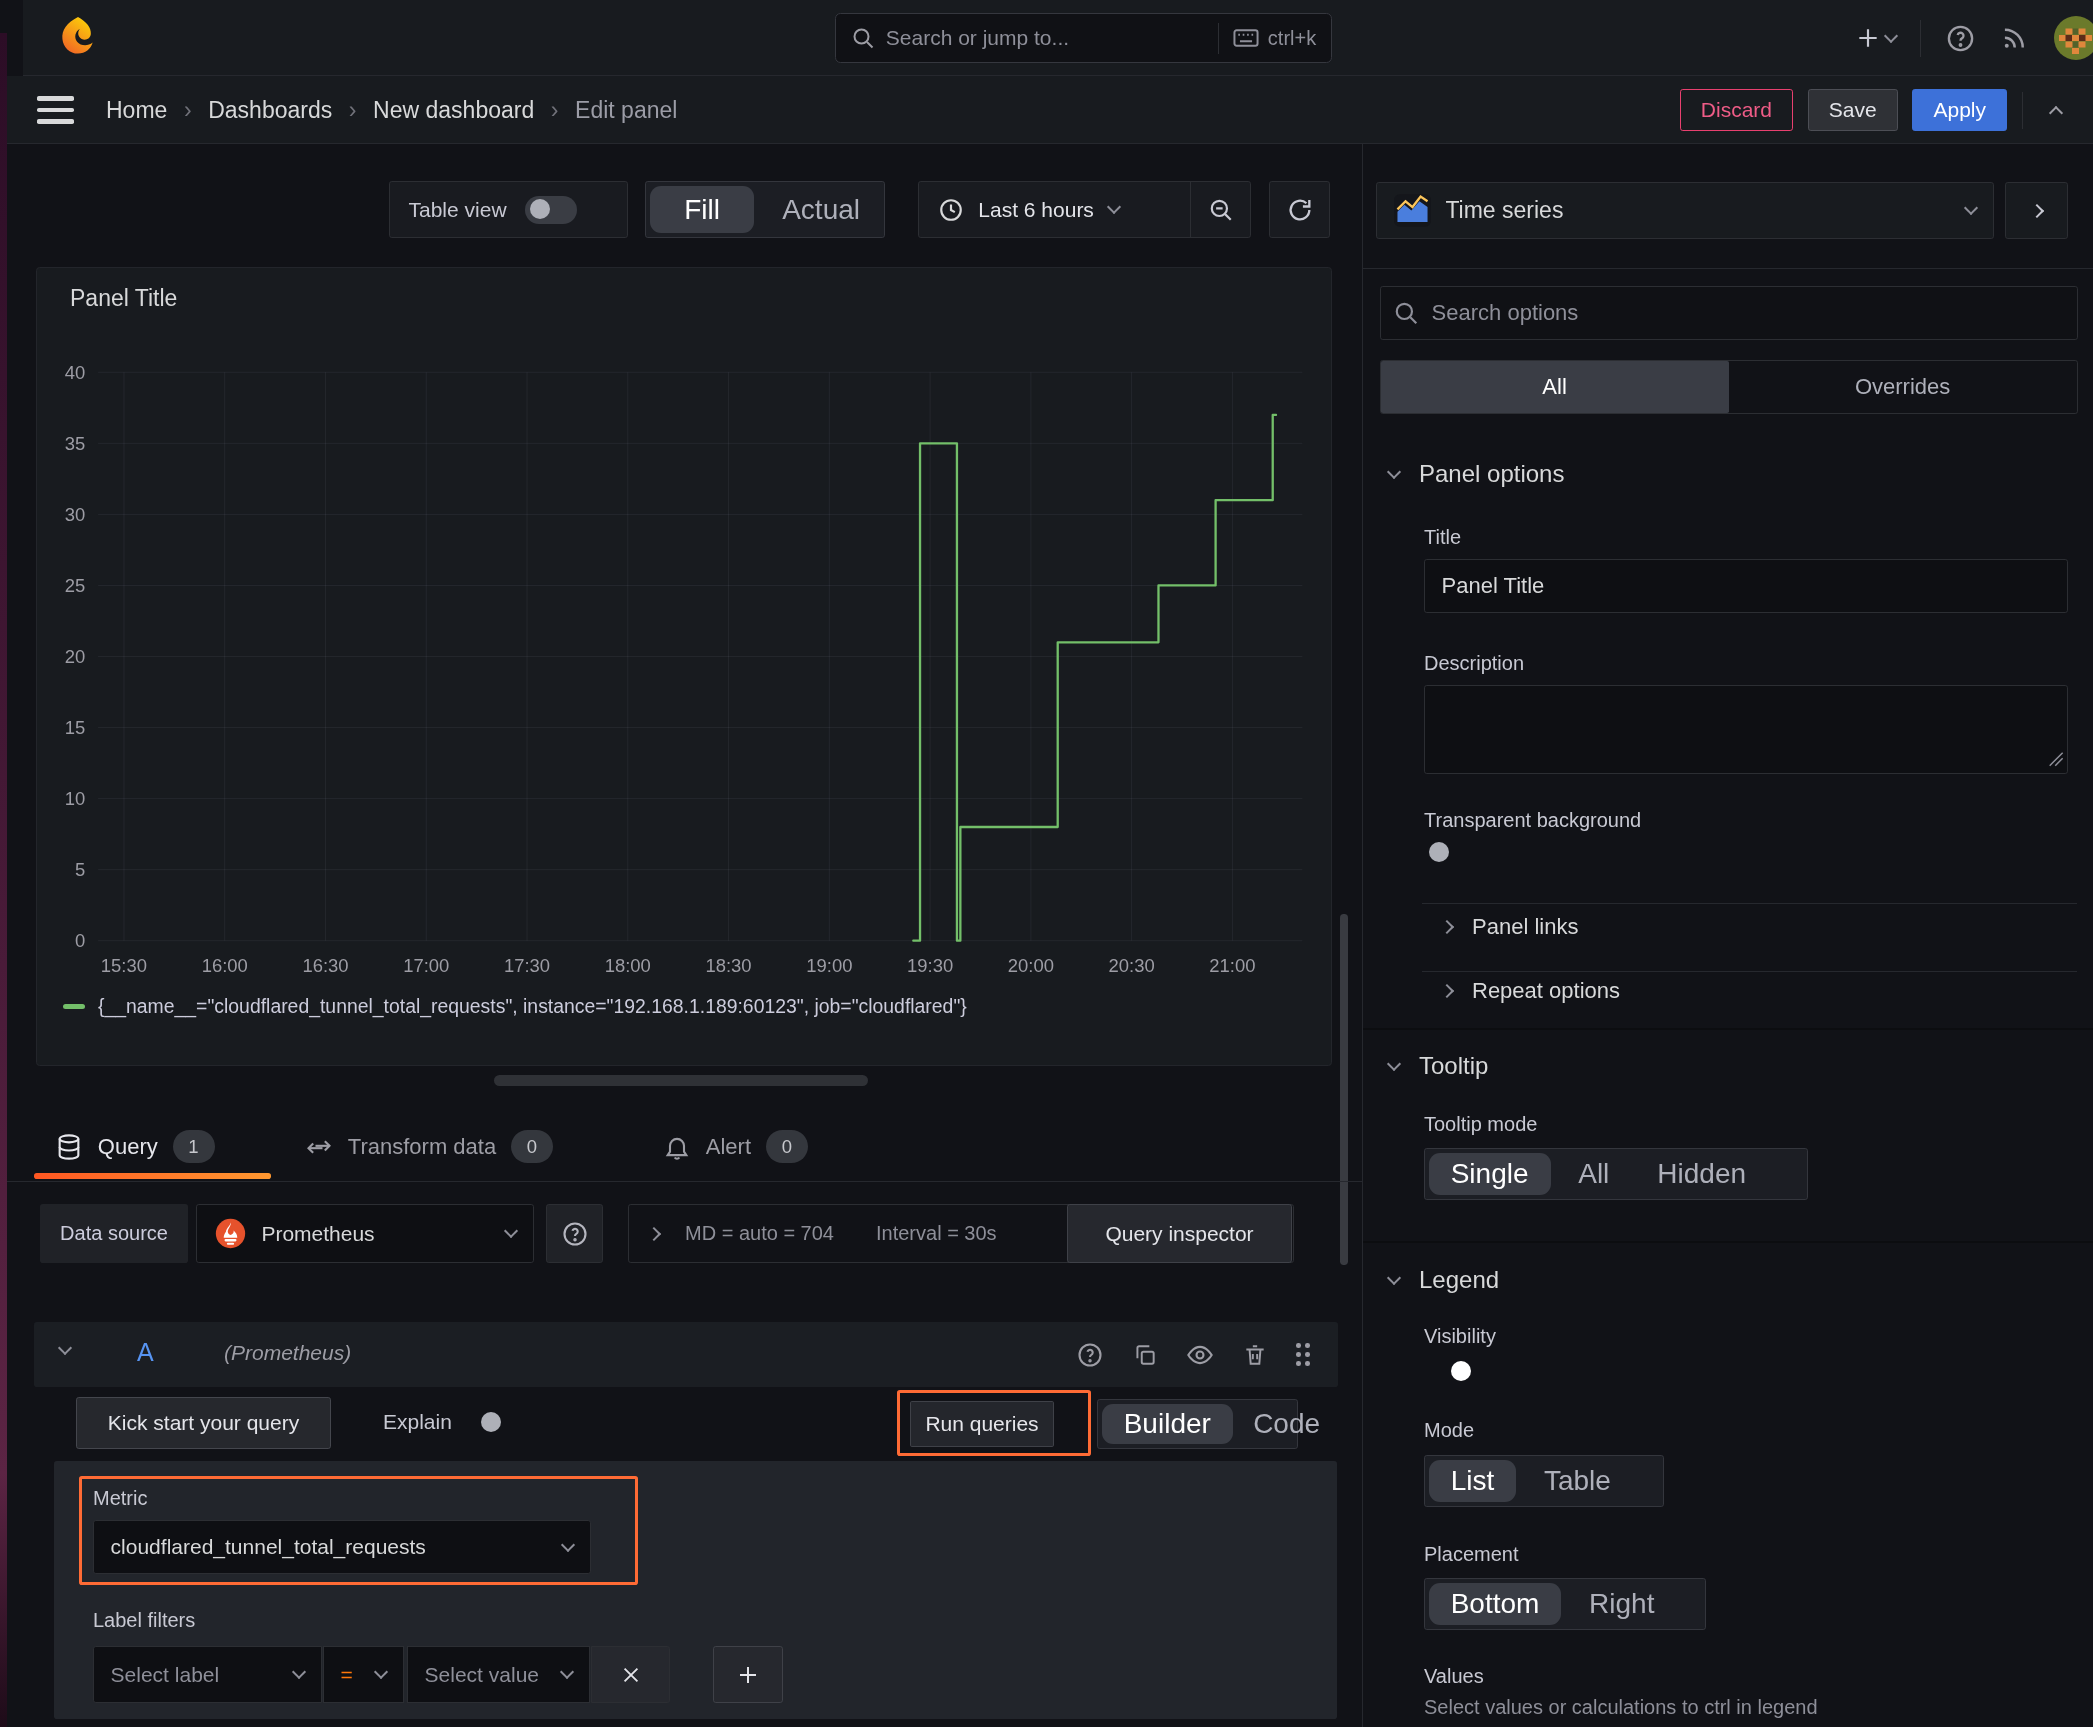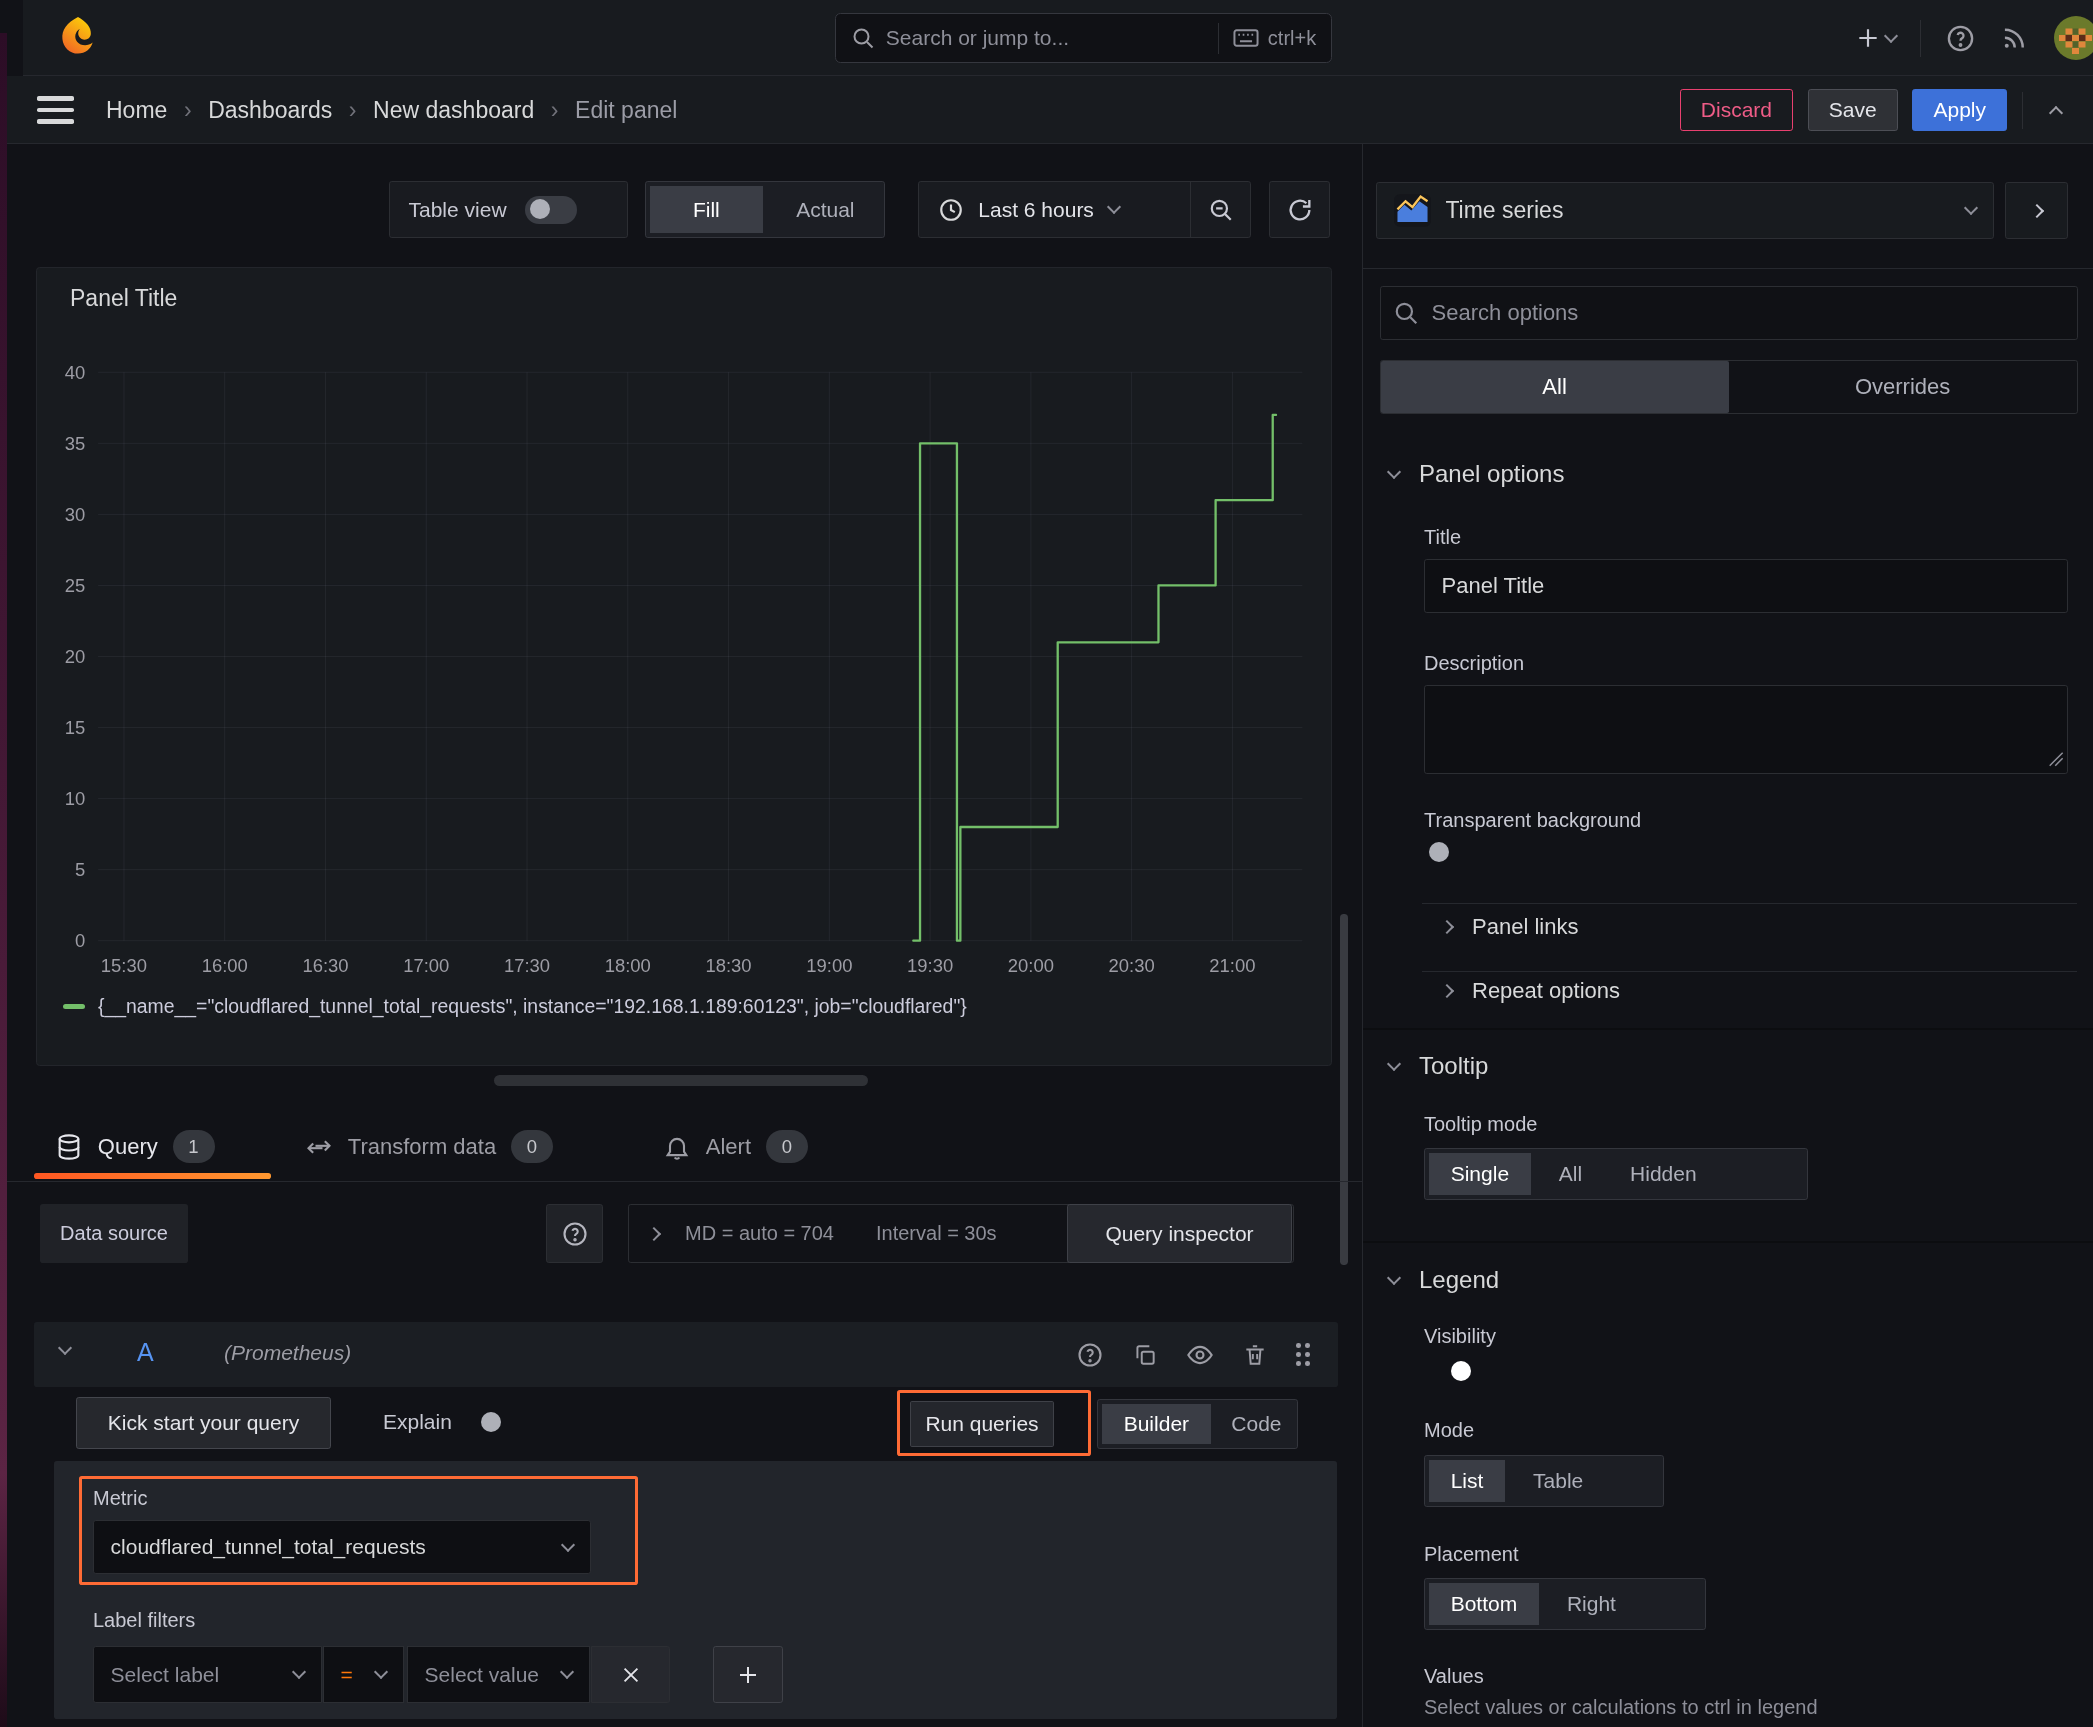--- a/index.html
+++ b/index.html
@@ -53,21 +53,21 @@
   .btn.secondary { background:#2f3136; border:0.9px solid #4c4e55; color:#e4e5ea; }
   .btn.blue { background:#3d71d9; border:0.9px solid #3d71d9; color:#fff; }
 
   
   .left-pane { position:absolute; left:0; top:144px; width:1362px; height:1584px; }
   .sidebar { position:absolute; left:1362px; top:144px; width:731px; height:1584px; border-left:0.9px solid #26282e; }
 
   
   .group-box { border:0.9px solid #2c2e33; border-radius:2.8px; background:#191b20; display:flex; align-items:center; }
   .seg { border:0.9px solid #34363d; border-radius:2.8px; background:#1c1e24; display:flex; align-items:stretch; }
-  .seg .opt { display:flex; align-items:center; justify-content:center; color:#aeb0ba; font-size:21px; padding:0 24px; border-radius:0; margin:3.7px 0; }
+  .seg .opt { display:flex; align-items:center; justify-content:center; color:#aeb0ba; font-size:28px; padding:0 24px; border-radius:11px; margin:3.7px 0; }
   .seg .opt.active { background:#3a3d45; color:#fff; margin:3.7px; padding:0 22px; }
   .toggle { width:52px; height:28px; border-radius:14px; background:#3a3d44; position:relative; flex:none; cursor:pointer; }
   .toggle .knob { position:absolute; width:20px; height:20px; border-radius:50%; top:3.7px; left:4.6px; background:#aeb0b8; }
   .toggle.on { background:#3d71d9; }
   .toggle.on .knob { left:27px; background:#fff; }
 
   
   .panel { position:absolute; left:36px; top:123px; width:1296px; height:799px;
     background:#181b1f; border:0.9px solid #23252b; border-radius:3.7px; }
   .panel-title { position:absolute; left:33px; top:16.6px; font-size:23px; color:#d8d9da; }
@@ -355,20 +355,30 @@
           <path d="M10 21a2.4 2.4 0 0 0 4 0"></path>
         </svg>
       <span class="t-label">Alert</span>
       <span class="badge">0</span>
     </div>
     <div class="tab-underline" style="background: linear-gradient(90deg, rgb(255, 87, 34), rgb(255, 152, 48));"></div>
   </div>
 
   
   <div class="ds-chip">Data source</div>
+  <div class="ds-dd">
+    <svg width="33" height="33" viewBox="0 0 36 36">
+      <circle cx="18" cy="18" r="16" fill="#e6522c"></circle>
+      <path d="M18 6c1.5 4-4 7-2.8 11 .6 2 2.8 2.6 2.8 2.6s4-1.2 3.4-5c2.6 2.4 4 4.6 4 8H10.6c0-2.4.8-4.6 2.4-6.6C13.6 12 17.6 10 18 6z" fill="#fff"></path>
+      <rect x="11.5" y="24" width="13" height="2.6" rx="1.2" fill="#fff"></rect>
+      <rect x="14" y="28" width="8" height="2.4" rx="1.2" fill="#fff"></rect>
+    </svg>
+    <span class="name">Prometheus</span>
+    <span class="chev down dim"></span>
+  </div>
   <div class="sq-btn abs" style="left:546px;top:1060px;width:57px;height:59px;">
     <svg width="28" height="28" viewBox="0 0 24 24" fill="none" stroke="#b5b6bf" stroke-width="1.8">
         <circle cx="12" cy="12" r="9"></circle>
         <path d="M9.8 9.3a2.3 2.3 0 1 1 3.3 2.6c-.8.4-1.1 1-1.1 1.8"></path>
         <circle cx="12" cy="17" r="0.6" fill="#b5b6bf"></circle>
       </svg>
   </div>
   <div class="ds-stats">
     <span class="chev right dim" style="margin:0 26px 0 20px;"></span>
     <span style="margin-right:42px;">MD = auto = 704</span>

